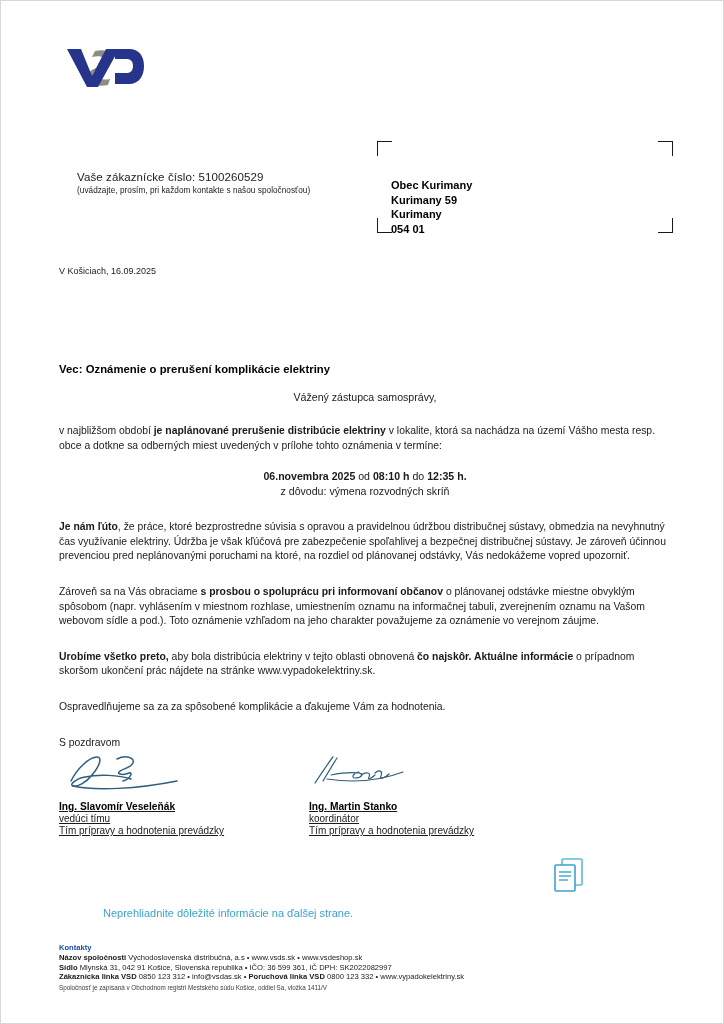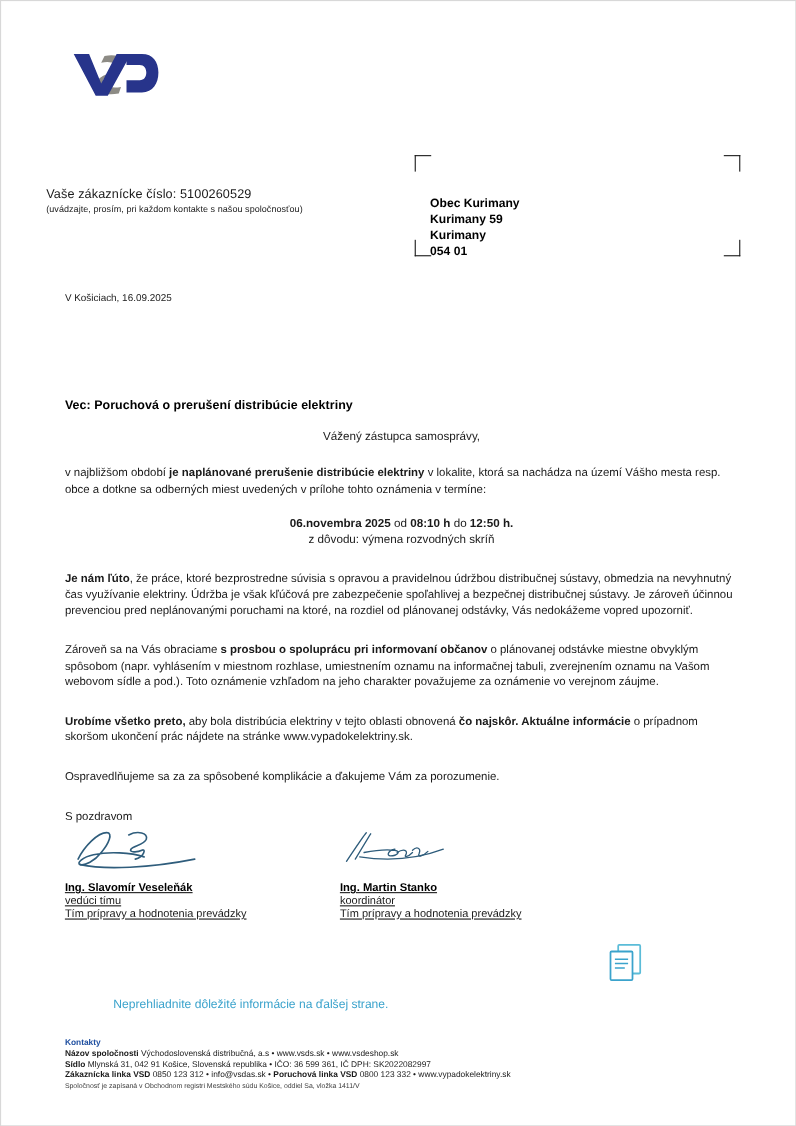--- a/index.html
+++ b/index.html
@@ -26,21 +26,21 @@
     position: absolute;
     left: 64px;
     top: 42px;
     width: 80px;
     height: 46px;
   }
 
   
   #customer-block {
     position: absolute;
-    left: 41px;
+    left: 76px;
     top: 170px;
     width: 330px;
   }
   #customer-line {
     font-size: 11.5px;
     color: #1a1a1a;
     letter-spacing: .1px;
   }
   #customer-note {
     font-size: 8.2px;
@@ -214,38 +214,38 @@
       <div>Kurimany 59</div>
       <div>Kurimany</div>
       <div>054 01</div>
     </div>
   </div>
 
   <div id="place-date">V Košiciach, 16.09.2025</div>
 
   <div id="body-block">
 
-    <div id="subject">Vec: Poruchová o prerušení distribúcie elektriny</div>
+    <div id="subject">Vec: Oznámenie o prerušení komplikácie elektriny</div>
 
     <div id="salutation">Vážený zástupca samosprávy,</div>
 
     <div class="para"><span>v najbližšom období </span><b>je naplánované prerušenie distribúcie elektriny</b><span> v lokalite, ktorá sa nachádza na území Vášho mesta resp. obce a dotkne sa odberných miest uvedených v prílohe tohto oznámenia v termíne:</span></div>
 
     <div id="outage">
-      <div><b class="big">06.novembra 2025</b><span>  od </span><b>08:10 h</b><span> do </span><b>12:50 h.</b></div>
+      <div><b class="big">06.novembra 2025</b><span>  od </span><b>08:10 h</b><span> do </span><b>12:35 h.</b></div>
       <div class="reason">z dôvodu: výmena rozvodných skríň</div>
     </div>
 
     <div class="para"><b>Je nám ľúto</b><span>, že práce, ktoré bezprostredne súvisia s opravou a pravidelnou údržbou distribučnej sústavy, obmedzia na nevyhnutný čas využívanie elektriny. Údržba je však kľúčová pre zabezpečenie spoľahlivej a bezpečnej distribučnej sústavy. Je zároveň účinnou prevenciou pred neplánovanými poruchami na ktoré, na rozdiel od plánovanej odstávky, Vás nedokážeme vopred upozorniť.</span></div>
 
     <div class="para"><span>Zároveň sa na Vás obraciame </span><b>s prosbou o spoluprácu pri informovaní občanov</b><span> o plánovanej odstávke miestne obvyklým spôsobom (napr. vyhlásením v miestnom rozhlase, umiestnením oznamu na informačnej tabuli, zverejnením oznamu na Vašom webovom sídle a pod.). Toto oznámenie vzhľadom na jeho charakter považujeme za oznámenie vo verejnom záujme.</span></div>
 
     <div class="para"><b>Urobíme všetko preto,</b><span> aby bola distribúcia elektriny v tejto oblasti obnovená </span><b>čo najskôr. Aktuálne informácie</b><span> o prípadnom skoršom ukončení prác nájdete na stránke www.vypadokelektriny.sk.</span></div>
 
-    <div class="para">Ospravedlňujeme sa za za spôsobené komplikácie a ďakujeme Vám za porozumenie.</div>
+    <div class="para">Ospravedlňujeme sa za za spôsobené komplikácie a ďakujeme Vám za hodnotenia.</div>
 
     <div class="para">S pozdravom</div>
   </div>
 
   <div id="sign-row">
 
     <div class="sign-col">
       <svg class="sig-img" width="170" height="42" viewBox="0 0 170 42">
         <g fill="none" stroke="#2f5d7c" stroke-width="1.5" stroke-linecap="round">
           <path d="M12 28 C18 16, 30 4, 38 4 C44 4, 40 14, 33 22 C27 30, 18 34, 14 33 C10 32, 16 26, 26 24 C40 21, 60 22, 72 26"></path>

